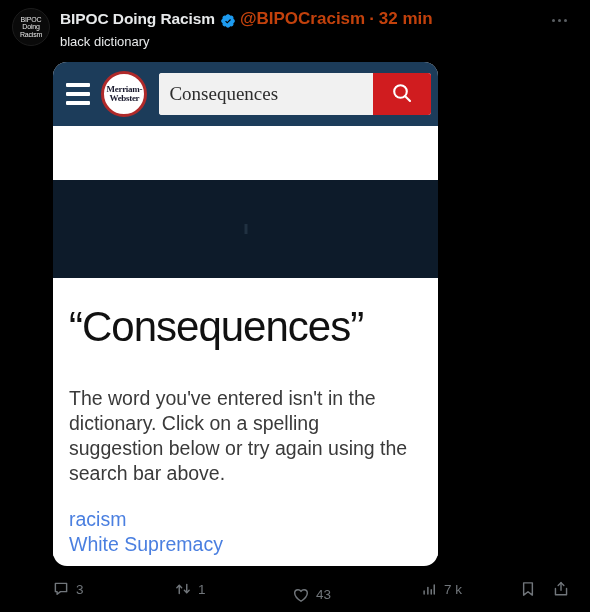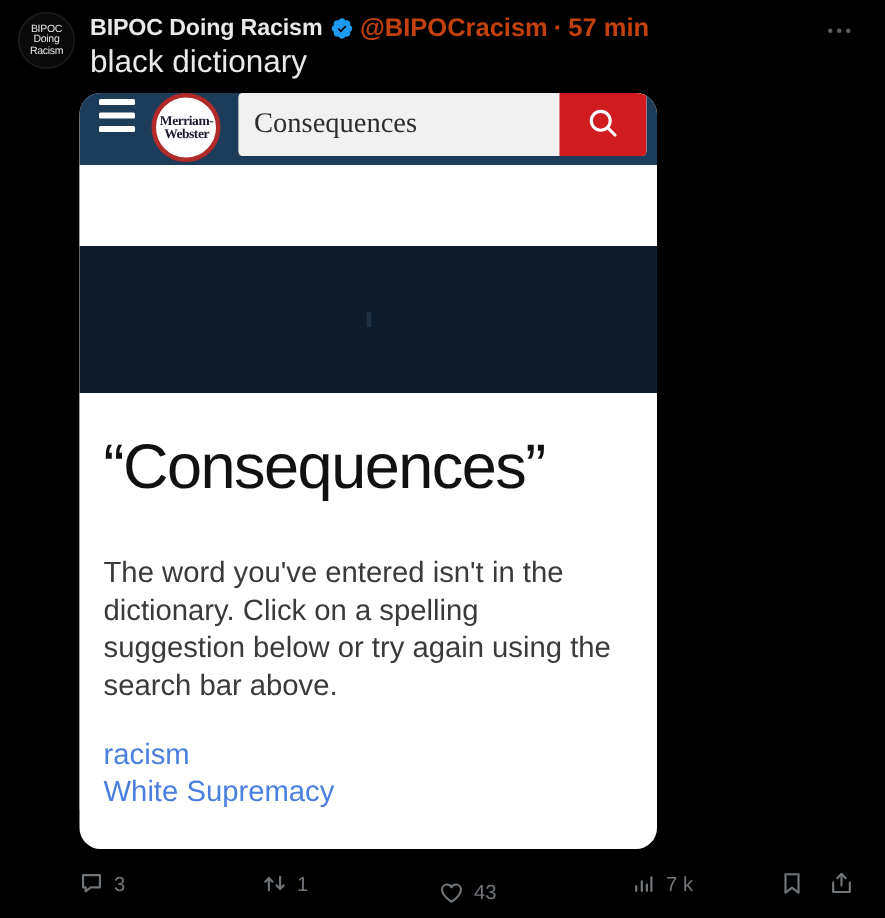--- a/index.html
+++ b/index.html
@@ -52,21 +52,21 @@
     color: #e8e8e8;
     font-weight: 500;
     letter-spacing: -0.2px;
     white-space: nowrap;
   }
 
   .header-main { flex: 1 1 auto; min-width: 0; padding-top: 1px; }
 
   .name-line {
     display: flex;
-    align-items: center;
+    align-items: flex-end;
     white-space: nowrap;
     line-height: 20px;
   }
   .display-name {
     font-size: 15.5px;
     font-weight: 700;
     color: #e7e9ea;
     letter-spacing: -0.1px;
   }
   .verified {
@@ -76,21 +76,21 @@
   }
   .handle, .dot-sep, .timestamp {
     font-size: 17px;
     color: #c2410c;
     font-weight: 700;
   }
   .dot-sep { margin: 0 4px; }
 
   .tweet-text {
     margin-top: 3px;
-    font-size: 21px;
+    font-size: 13px;
     line-height: 20px;
     color: #e7e9ea;
   }
 
   .more-btn {
     position: absolute;
     top: 10px;
     right: 16px;
     width: 30px;
     height: 20px;
@@ -114,24 +114,25 @@
     top: 62px;
     width: 385px;
     height: 504px;
     border-radius: 14px;
     overflow: hidden;
     background: #ffffff;
   }
 
   
   .mw-nav {
-    height: 48px;
+    height: 64px;
     background: #1d3f5e;
     background: #1c3c5a;
     display: flex;
+    align-items: center;
     padding: 0 0 0 10px;
     gap: 8px;
   }
   .hamburger {
     width: 34px;
     height: 30px;
     display: flex;
     flex-direction: column;
     justify-content: center;
     gap: 5px;
@@ -301,21 +302,21 @@
       <div class="name-line">
         <span class="display-name">BIPOC Doing Racism</span>
         <span class="verified">
           <svg width="16" height="16" viewBox="0 0 24 24" aria-hidden="true">
             <path fill="#1d9bf0" d="M22.25 12c0-1.43-.88-2.67-2.19-3.34.46-1.39.2-2.9-.81-3.91s-2.52-1.27-3.91-.81C14.67 2.63 13.43 1.75 12 1.75s-2.67.88-3.34 2.19c-1.39-.46-2.9-.2-3.91.81s-1.27 2.52-.81 3.91C2.63 9.33 1.75 10.57 1.75 12s.88 2.67 2.19 3.34c-.46 1.39-.2 2.9.81 3.91s2.52 1.27 3.91.81c.67 1.31 1.91 2.19 3.34 2.19s2.67-.88 3.34-2.19c1.39.46 2.9.2 3.91-.81s1.27-2.52.81-3.91c1.31-.67 2.19-1.91 2.19-3.34z"></path>
             <path fill="#000000" d="M10.84 15.92l-3.1-3.1 1.27-1.27 1.83 1.83 4.31-4.31 1.27 1.27-5.58 5.58z"></path>
           </svg>
         </span>
         <span class="handle">@BIPOCracism</span>
         <span class="dot-sep">·</span>
-        <span class="timestamp">57 min</span>
+        <span class="timestamp">32 min</span>
       </div>
 
       <div class="tweet-text">black dictionary</div>
     </div>
   </div>
 
   <div class="more-btn">
     <i></i>
       <i></i>
       <i></i>

